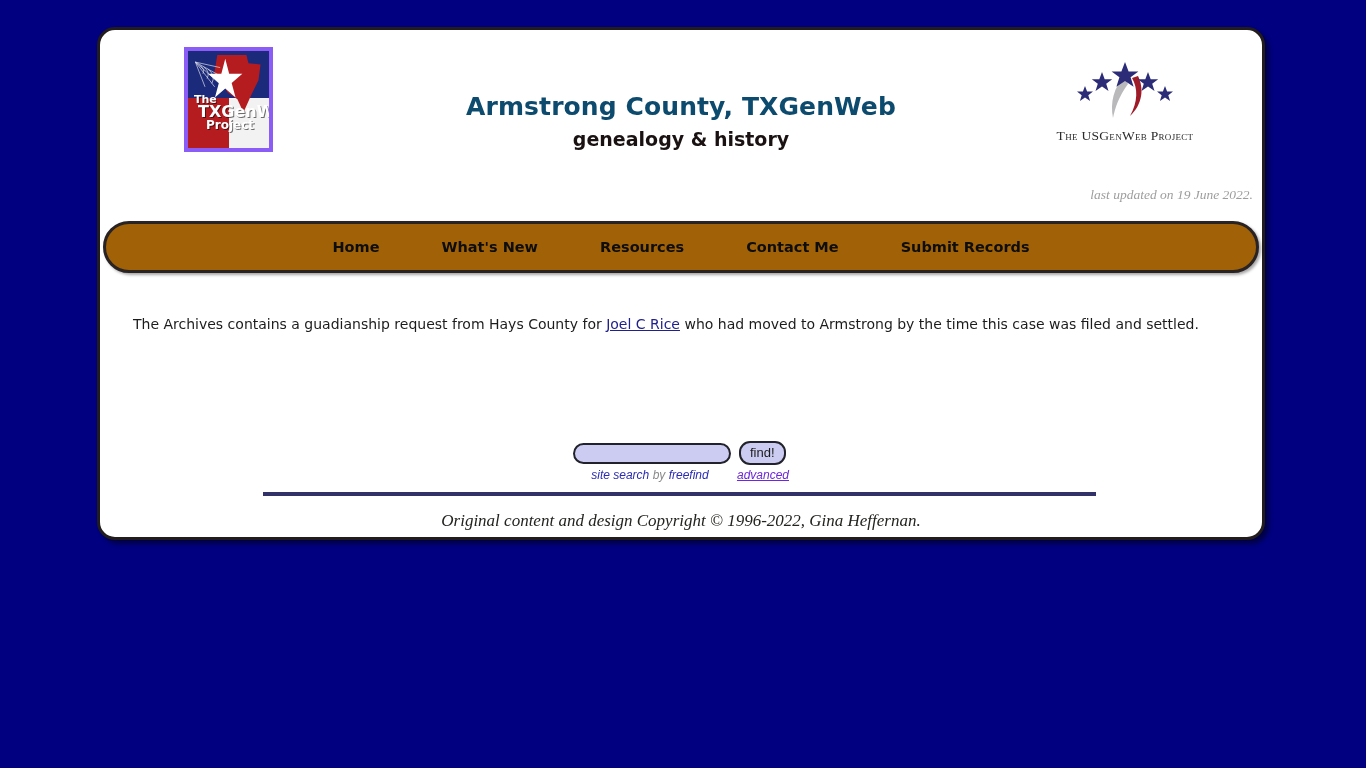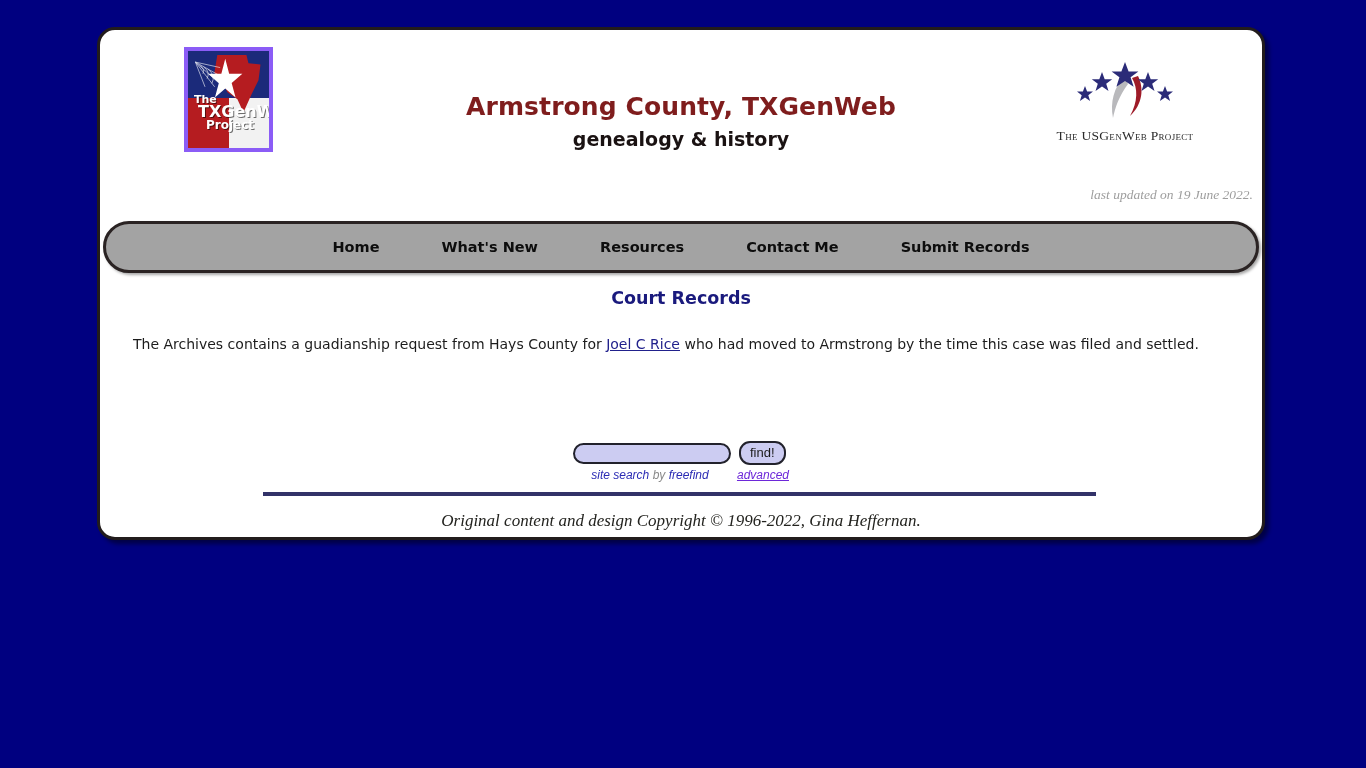--- a/index.html
+++ b/index.html
@@ -102,21 +102,21 @@
     position: absolute;
     left: 0;
     right: 0;
     top: 62px;
     text-align: center;
   }
   #site-title {
     font-family: "DejaVu Sans", sans-serif;
     font-size: 25px;
     font-weight: bold;
-    color: #7f1d1d;
+    color: #0c4a6e;
     letter-spacing: .1px;
   }
   #site-subtitle {
     font-family: "DejaVu Sans", sans-serif;
     font-size: 19px;
     font-weight: bold;
     color: #1a1212;
     margin-top: 7px;
   }
 
@@ -155,21 +155,21 @@
     font-variant-numeric: oldstyle-nums;
   }
 
   
   #navbar {
     position: absolute;
     left: 3px;
     top: 191px;
     width: 1156px;
     height: 52px;
-    background: #a3a3a3;
+    background: #a16207;
     border: 3px solid #2a2323;
     border-radius: 26px;
     box-sizing: border-box;
     display: flex;
     align-items: center;
     justify-content: center;
     box-shadow: 2px 2px 3px rgba(0,0,0,0.35);
   }
   .nav-item {
     font-family: "DejaVu Sans", sans-serif;
@@ -359,21 +359,20 @@
 
   <nav id="navbar">
     <a class="nav-item">Home</a>
     <a class="nav-item">What's New</a>
     <a class="nav-item">Resources</a>
     <a class="nav-item">Contact Me</a>
     <a class="nav-item">Submit Records</a>
   </nav>
 
   <div id="content">
-    <h2 id="page-heading">Court Records</h2>
 
     <p id="body-paragraph">
       <span>The Archives contains a guadianship request from Hays County for </span><a>Joel C Rice</a><span> who had moved to Armstrong by the time this case was filed and settled.</span>
     </p>
 
     <div id="search-block">
       <div id="search-inner">
         <div id="search-row">
           <input id="search-input" type="text" placeholder="" style="">
           <button id="find-button">find!</button>

